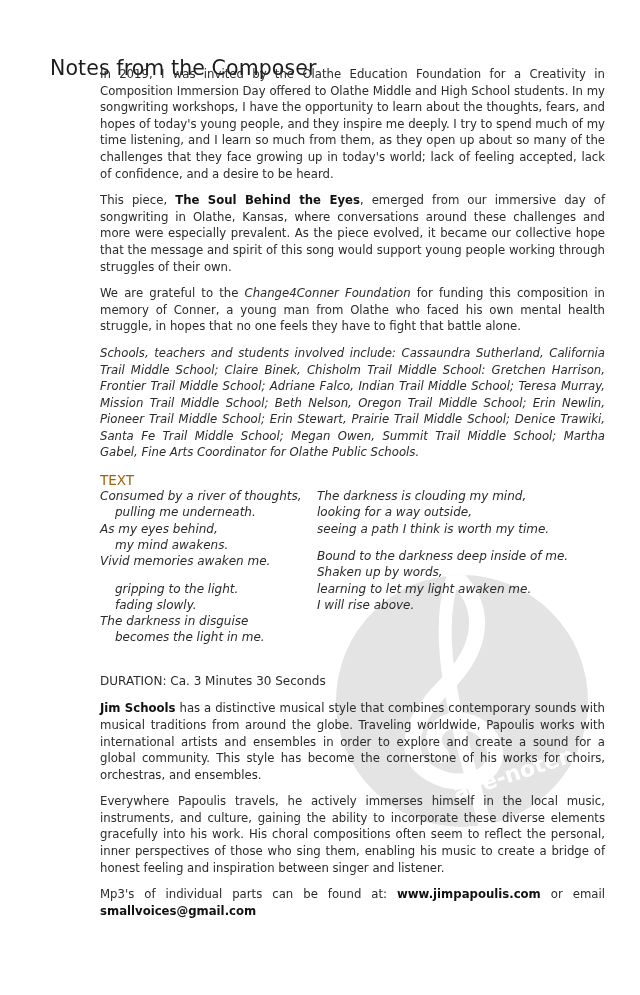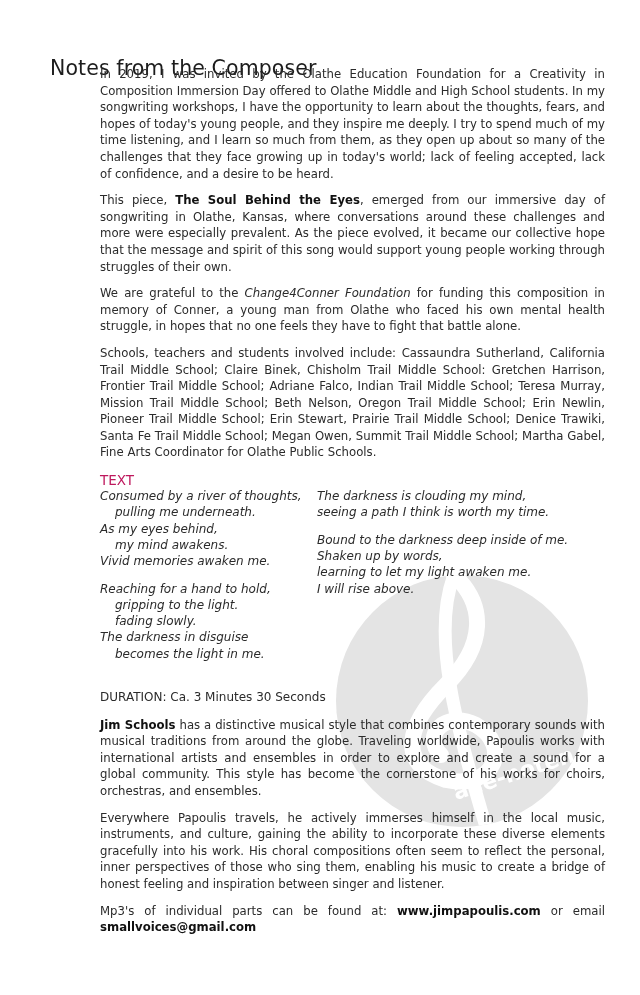--- a/index.html
+++ b/index.html
@@ -45,26 +45,26 @@
       width: 505px;
       z-index: 1;
       font-size: 11.7px;
       line-height: 16.6px;
     }
     .content p {
       margin: 0 0 10px 0;
       text-align: justify;
     }
     .content b { color: #111; }
-    .italic { }
+    .italic { font-style: italic; }
     .text-heading {
       font-size: 13.5px;
       margin-top: 11px;
       line-height: 16px;
-      color: #be185d;
+      color: #a16207;
     }
     .lyrics {
       display: flex;
       font-size: 12px;
       line-height: 16.3px;
       margin-bottom: 16px;
       font-style: italic;
     }
     .lyrics .col-left { width: 217px; }
     .lyrics .col-right { flex: 1; }
@@ -103,30 +103,30 @@
   <div class="lyrics">
     <div class="col-left" id="lyrics-left">
         <div class="stanza">
           <div>Consumed by a river of thoughts,</div>
           <div class="line-indent">pulling me underneath.</div>
           <div>As my eyes behind,</div>
           <div class="line-indent">my mind awakens.</div>
           <div>Vivid memories awaken me.</div>
         </div>
         <div class="stanza">
-          <div>Reaching for a hand to hold,</div>
           <div class="line-indent">gripping to the light.</div>
           <div class="line-indent">fading slowly.</div>
           <div>The darkness in disguise</div>
           <div class="line-indent">becomes the light in me.</div>
         </div>
       </div>
     <div class="col-right" id="lyrics-right">
         <div class="stanza">
           <div>The darkness is clouding my mind,</div>
+          <div>looking for a way outside,</div>
           <div>seeing a path I think is worth my time.</div>
         </div>
         <div class="stanza">
           <div>Bound to the darkness deep inside of me.</div>
           <div>Shaken up by words,</div>
           <div>learning to let my light awaken me.</div>
           <div>I will rise above.</div>
         </div>
       </div>
   </div>

